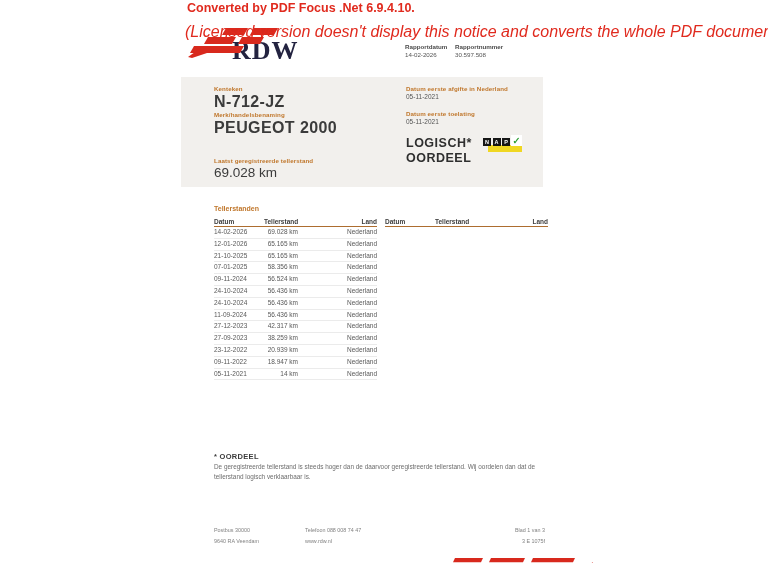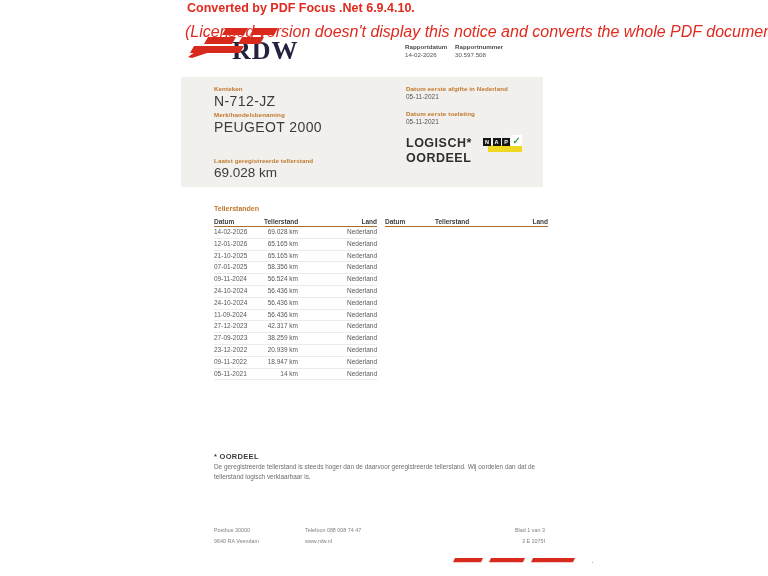--- a/index.html
+++ b/index.html
@@ -19,21 +19,21 @@
   .title{left:404px;top:16px;font-size:16px;font-weight:700;color:var(--title-salmon);letter-spacing:.2px;z-index:1;}
   .metal{font-size:6.2px;font-weight:700;color:#4a4a4a;}
   .metav{font-size:6.2px;color:#555;}
   .md-l{left:405px;top:43px;} .md-v{left:405px;top:51px;}
   .mn-l{left:455px;top:43px;} .mn-v{left:455px;top:51px;}
 
   
   .graybox{left:181px;top:77px;width:362px;height:110px;background:#f2f0ed;}
   .graybox .abs{position:absolute;}
   .lbl{font-size:6.2px;font-weight:700;color:var(--accent-orange);letter-spacing:.1px;}
-  .bigval{font-size:14px;font-weight:400;color:#3b3b3b;letter-spacing:.4px;}
+  .bigval{font-size:16px;font-weight:700;color:#3b3b3b;letter-spacing:.4px;}
   .smallval{font-size:6.5px;color:#555;}
   .kent-l{left:33px;top:8px;} .kent-v{left:33px;top:16px;}
   .merk-l{left:33px;top:34px;} .merk-v{left:33px;top:42px;}
   .odo-l{left:33px;top:80px;}
   .odo-v{left:33px;top:88px;font-size:13.5px;font-weight:400;color:#3b3b3b;}
   .afg-l{left:225px;top:8px;} .afg-v{left:225px;top:16px;}
   .toe-l{left:225px;top:33px;} .toe-v{left:225px;top:41px;}
   .oordeel{left:225px;top:59px;font-size:12.5px;font-weight:700;line-height:15px;color:#2f2f2f;letter-spacing:.5px;}
 
   

